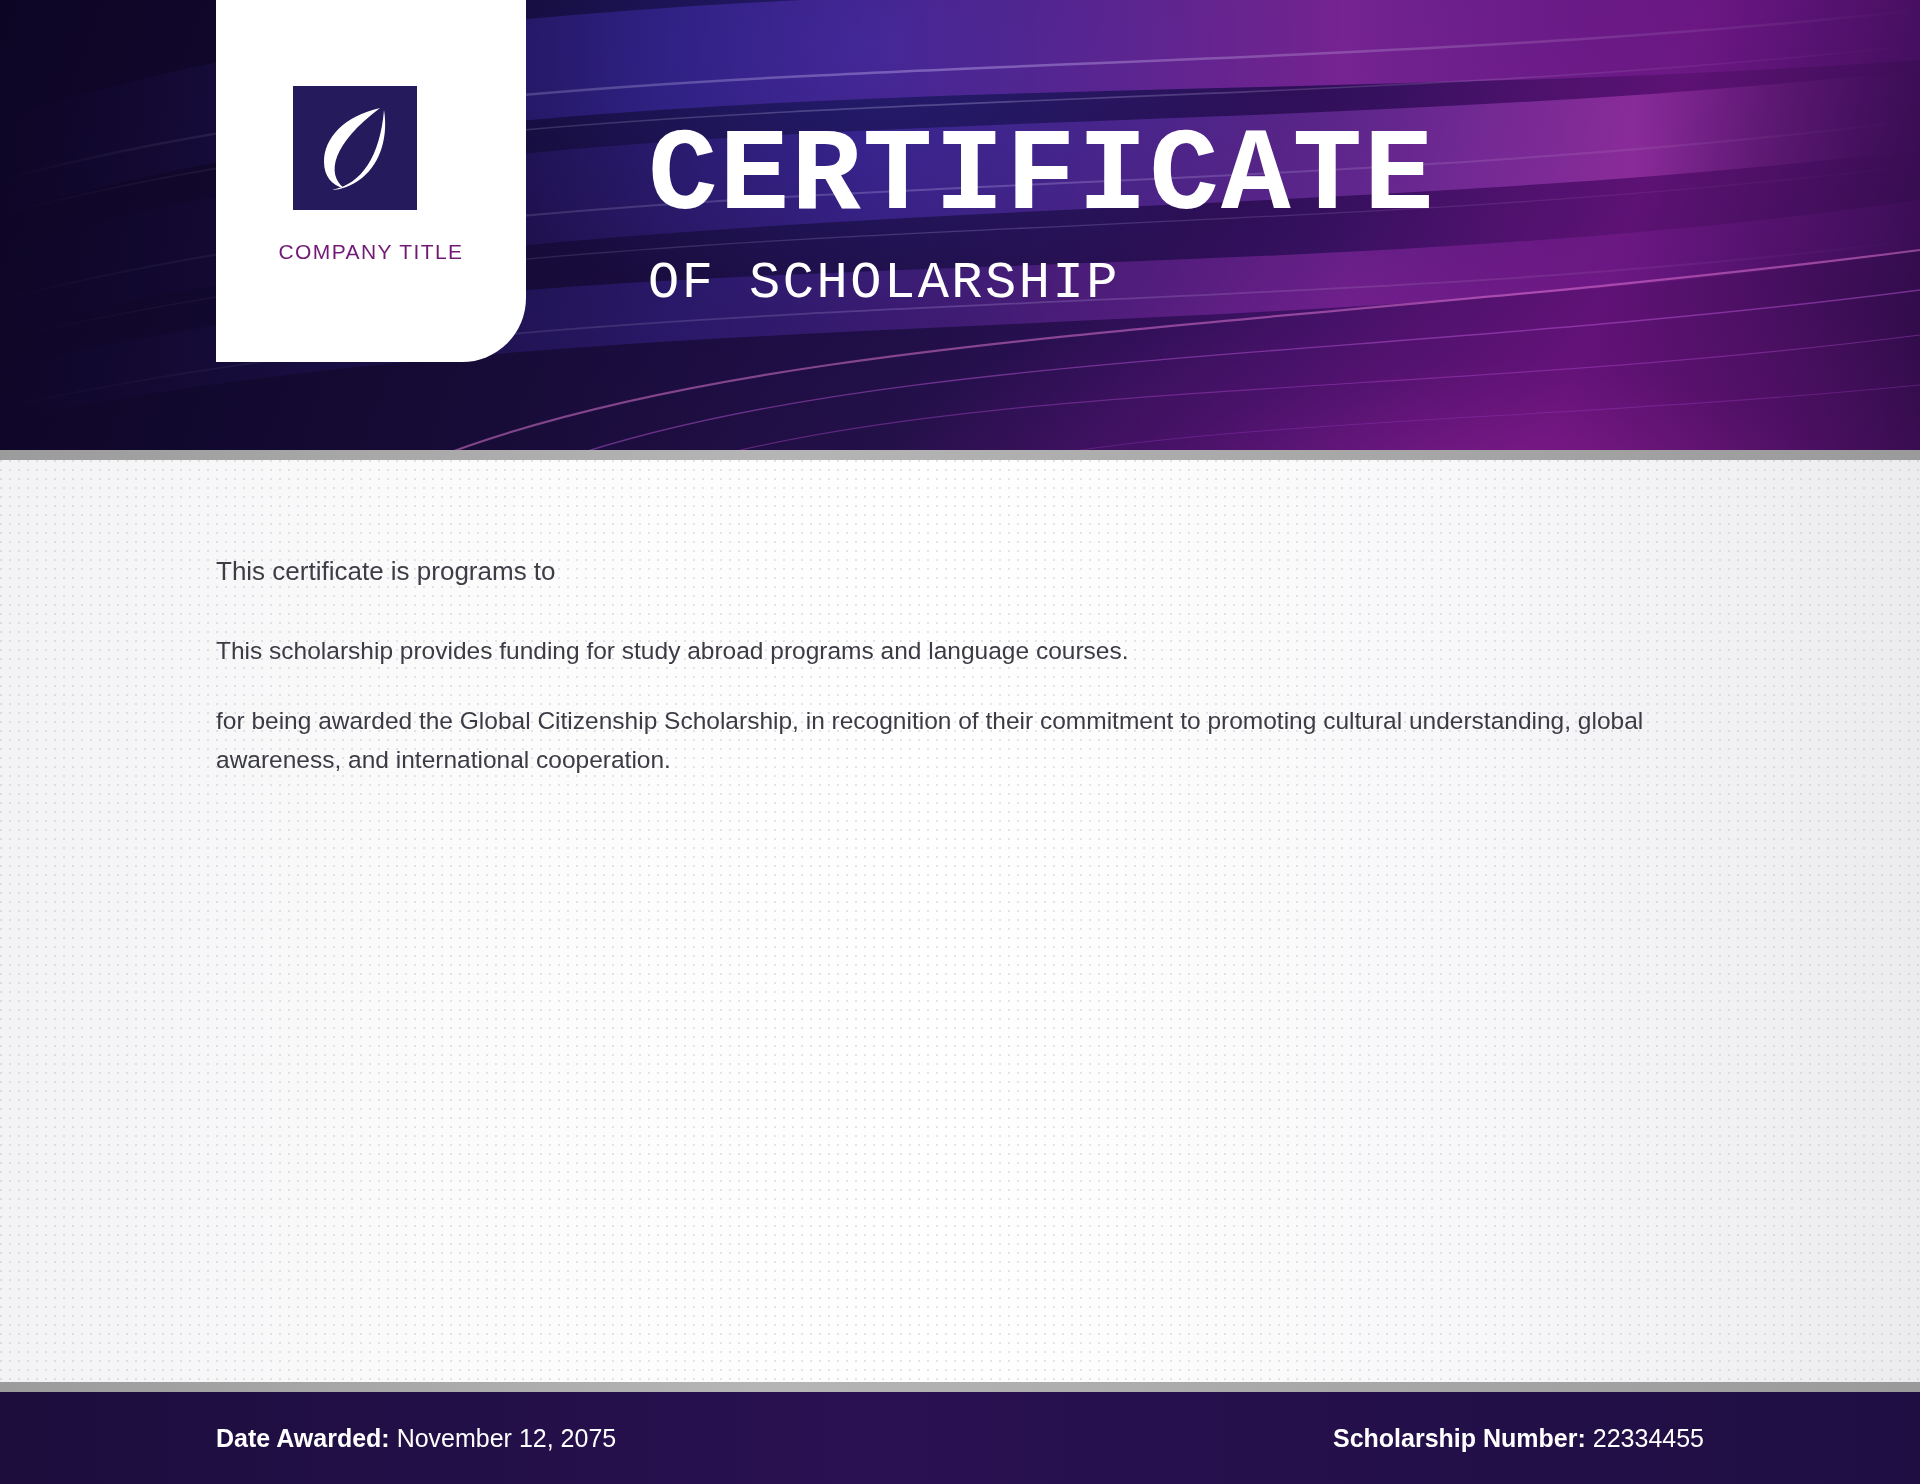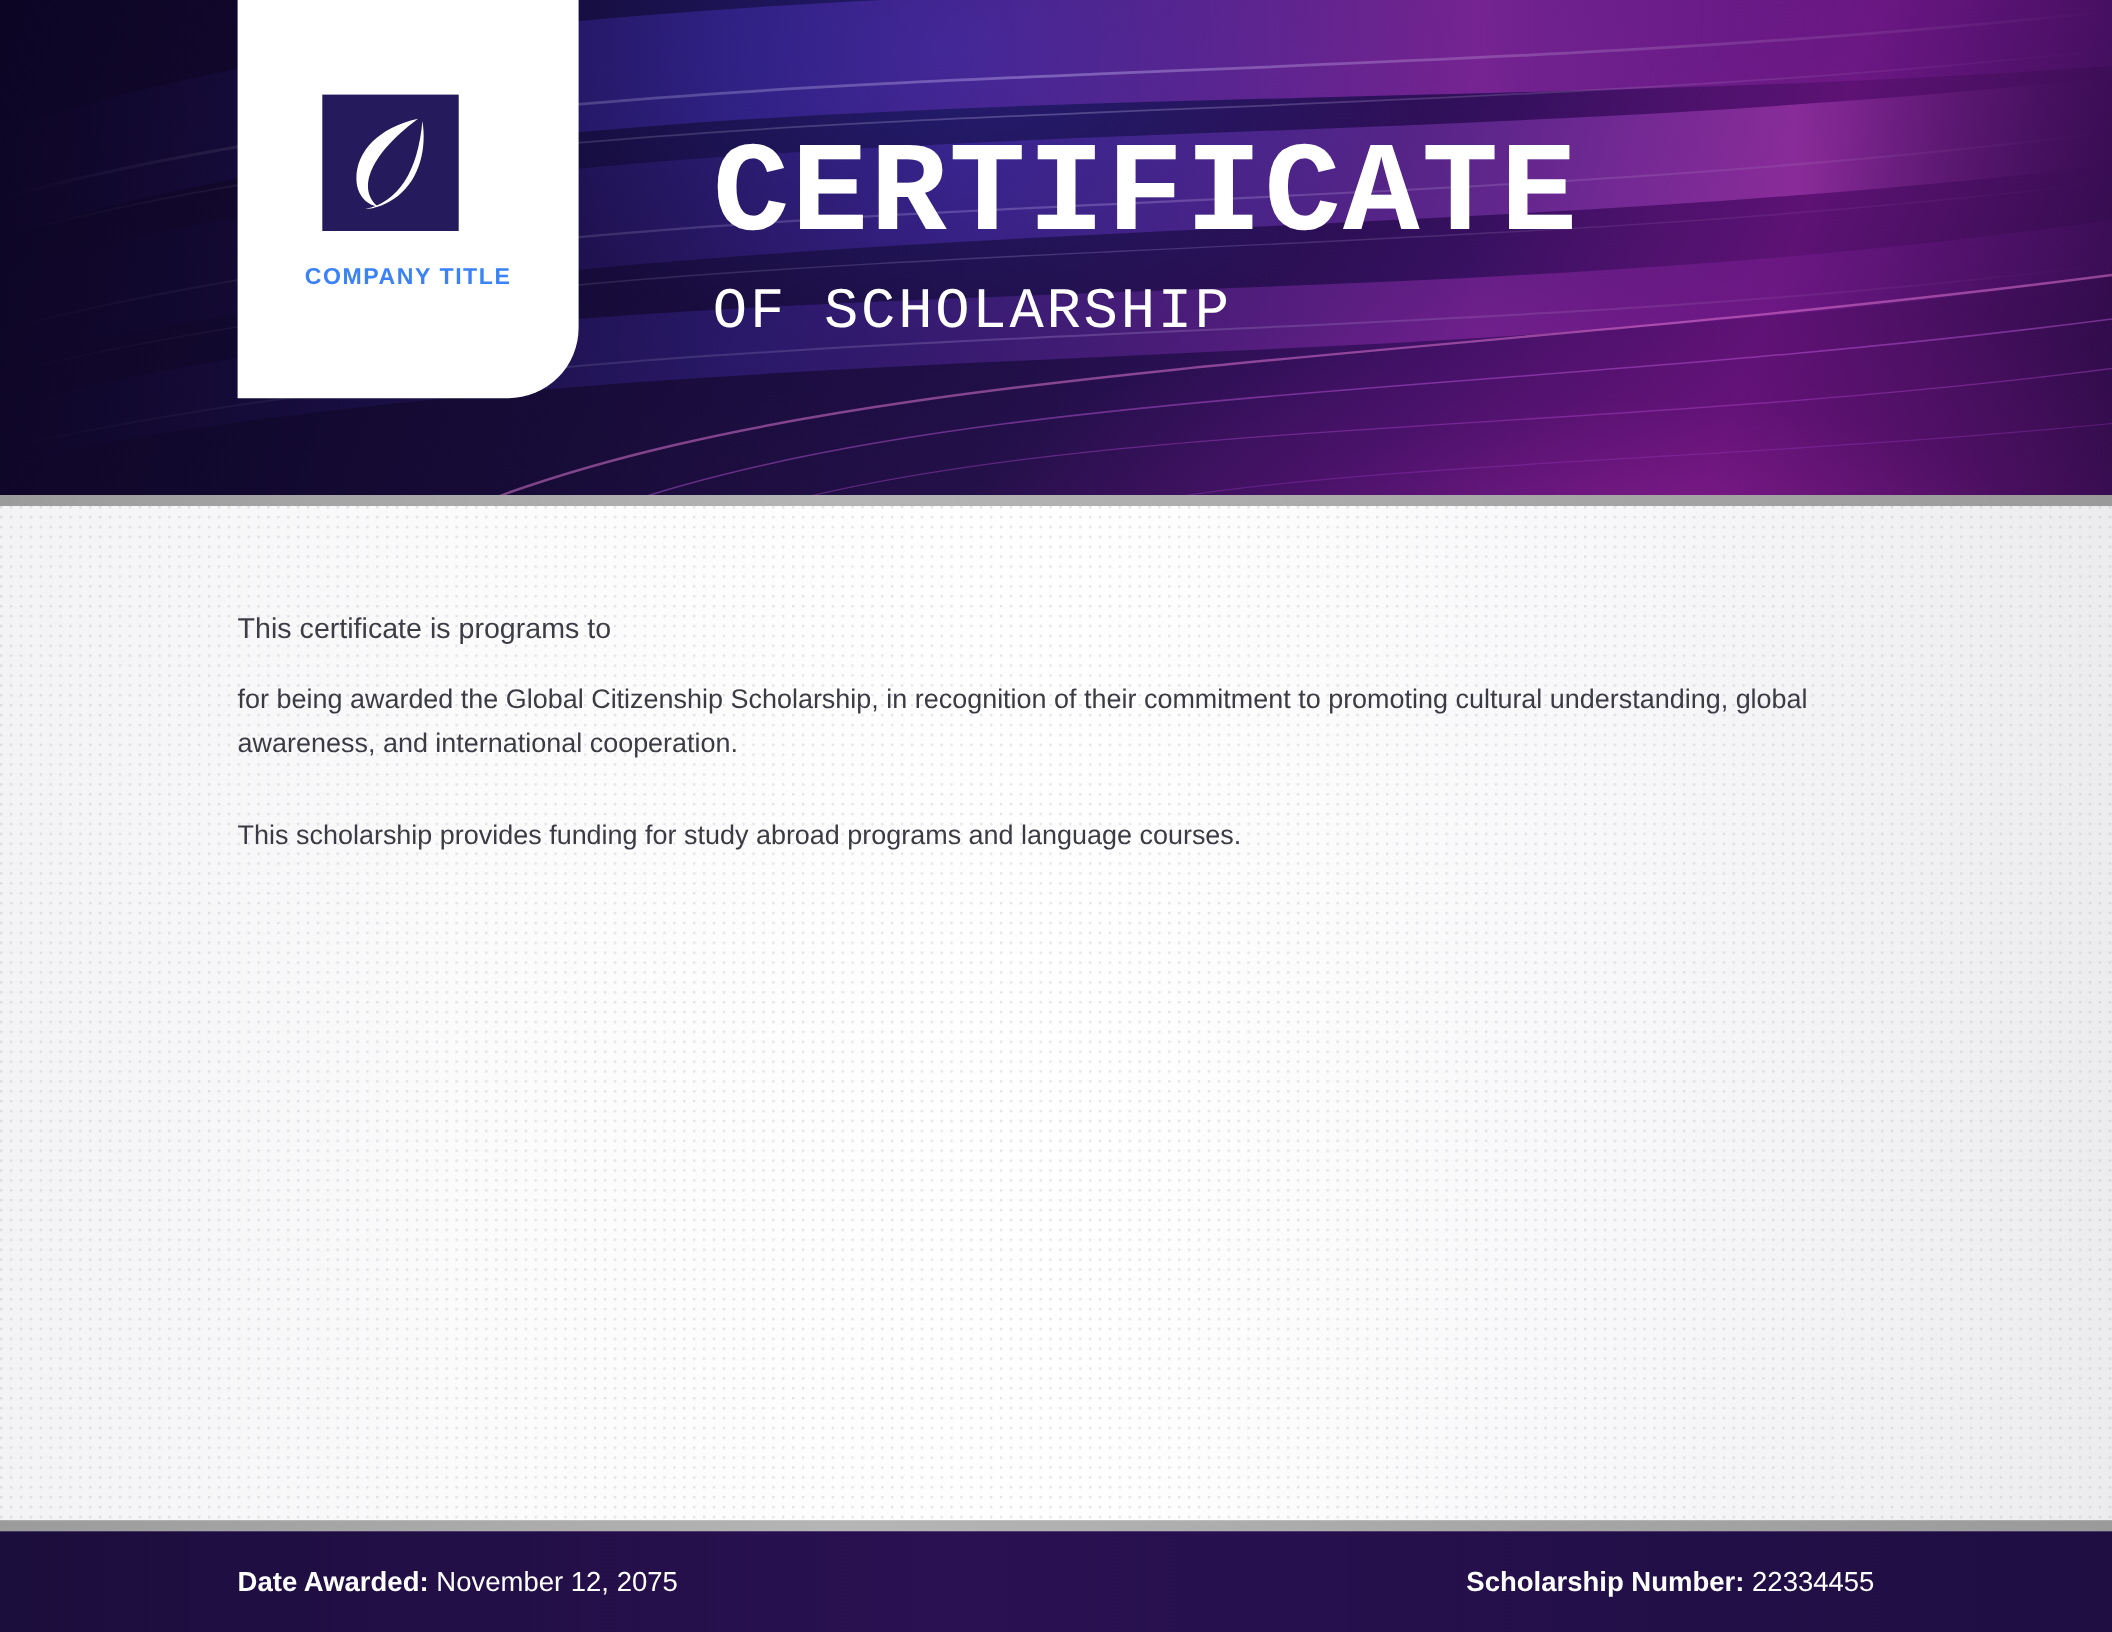--- a/index.html
+++ b/index.html
@@ -75,23 +75,23 @@
     width: 74px;
     height: 88px;
   }
   .logo-title {
     position: absolute;
     left: 0;
     top: 240px;
     width: 310px;
     text-align: center;
     font-size: 21px;
-    font-weight: bold;
+    font-weight: normal;
     letter-spacing: 1.4px;
-    color: #3b82f6;
+    color: #701a75;
     font-family: "Liberation Sans", sans-serif;
   }
 
   
   .header-titles {
     position: absolute;
     left: 648px;
     top: 118px;
     z-index: 4;
   }
@@ -259,22 +259,22 @@
     </div>
 
     <div class="header-bottom-band"></div>
   </div>
 
   <div class="body-area">
     <div class="body-inner">
       <div class="presented-to">This certificate is programs to</div>
 
 
+      <div class="para second">This scholarship provides funding for study abroad programs and language courses.</div>
       <div class="para">for being awarded the Global Citizenship Scholarship, in recognition of their commitment to promoting cultural understanding, global awareness, and international cooperation.</div>
-      <div class="para second">This scholarship provides funding for study abroad programs and language courses.</div>
     </div>
 
   </div>
 
   <div class="footer-rule"></div>
   <div class="footer-band">
     <div class="footer-inner">
       <div class="footer-item">
         <span class="footer-label">Date Awarded:</span>
         <span class="footer-value">November 12, 2075</span>

